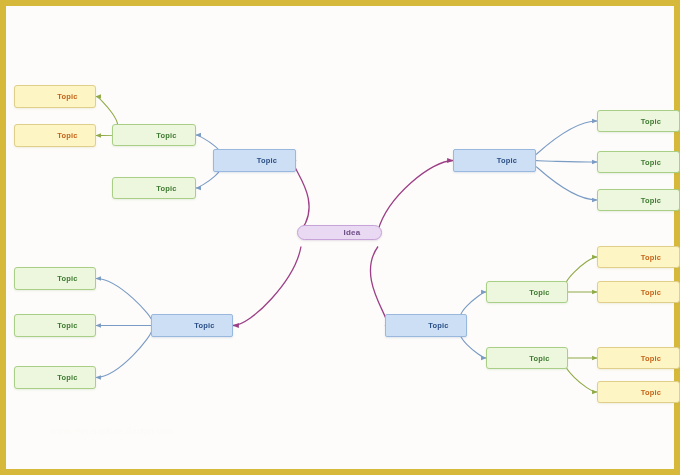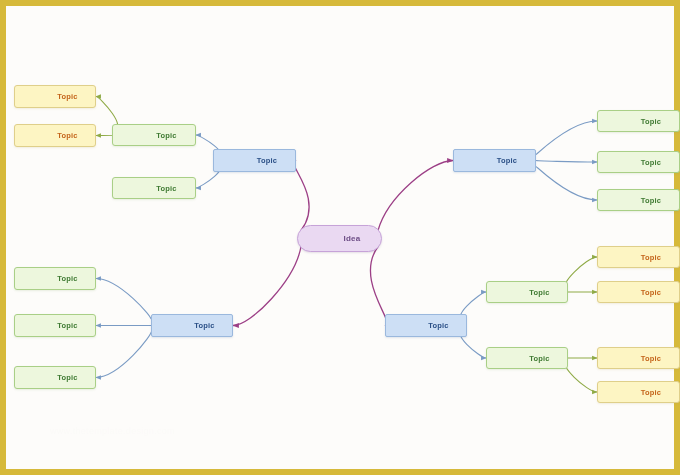--- a/index.html
+++ b/index.html
@@ -132,21 +132,21 @@
       <path d="M372,240.5 C347.5,274.5 391.5,319.5 379,319.5" fill="none" stroke="#9c3f86" stroke-width="1.3" marker-end="url(#ah13)"></path>
       <path d="M461,313.5 C440.5,314.475 474.5,286 480,286" fill="none" stroke="#7a9bc4" stroke-width="1.1" marker-end="url(#ah14)"></path>
       <path d="M562,280 C550.5,281.8 580.5,251 591,251" fill="none" stroke="#8faa46" stroke-width="1.1" marker-end="url(#ah15)"></path>
       <path d="M562,286 C550.5,286 580.5,286 591,286" fill="none" stroke="#8faa46" stroke-width="1.1" marker-end="url(#ah16)"></path>
       <path d="M461,325.5 C440.5,324.375 474.5,352 480,352" fill="none" stroke="#7a9bc4" stroke-width="1.1" marker-end="url(#ah17)"></path>
       <path d="M562,352 C550.5,352 580.5,352 591,352" fill="none" stroke="#8faa46" stroke-width="1.1" marker-end="url(#ah18)"></path>
       <path d="M562,358 C550.5,356.08 580.5,386 591,386" fill="none" stroke="#8faa46" stroke-width="1.1" marker-end="url(#ah19)"></path>
     </svg>
 
   <div id="nodes">
-      <div class="node n-idea" style="left: 291px; top: 219px; width: 85px; height: 27px;">
+      <div class="node n-idea" style="left: 291px; top: 219px; width: 85px; height: 15px;">
         <span>Idea</span>
       </div>
       <div class="node n-blue" style="left: 207px; top: 143px; width: 83px; height: 23px;">
         <span>Topic</span>
       </div>
       <div class="node n-green" style="left: 106px; top: 118px; width: 84px; height: 22px;">
         <span>Topic</span>
       </div>
       <div class="node n-yellow" style="left: 8px; top: 79px; width: 82px; height: 23px;">
         <span>Topic</span>

